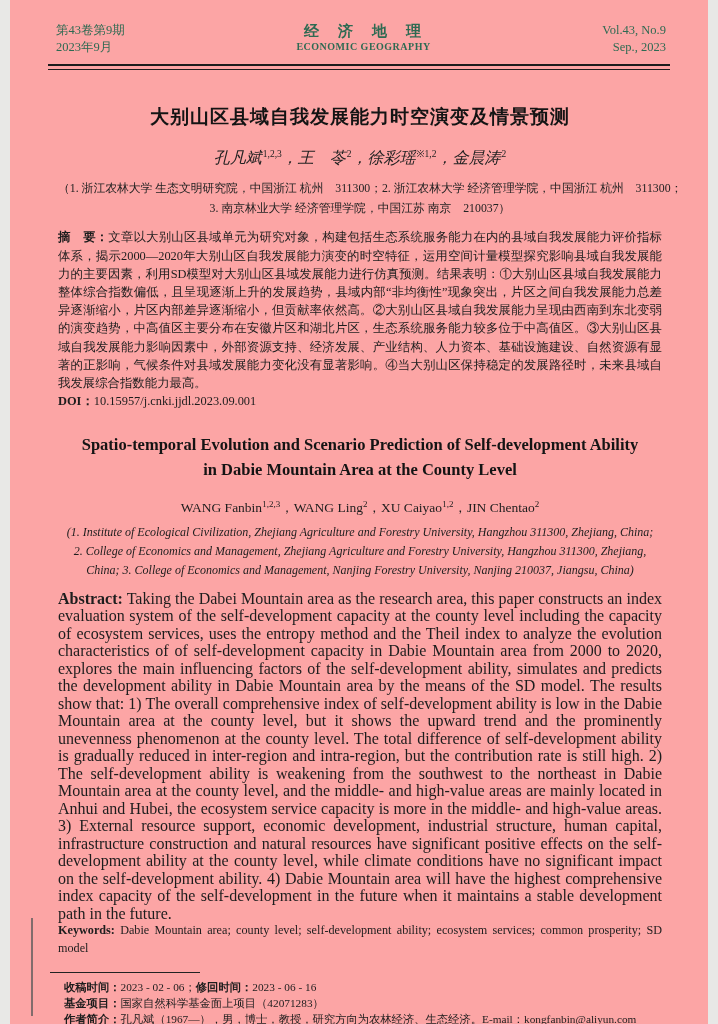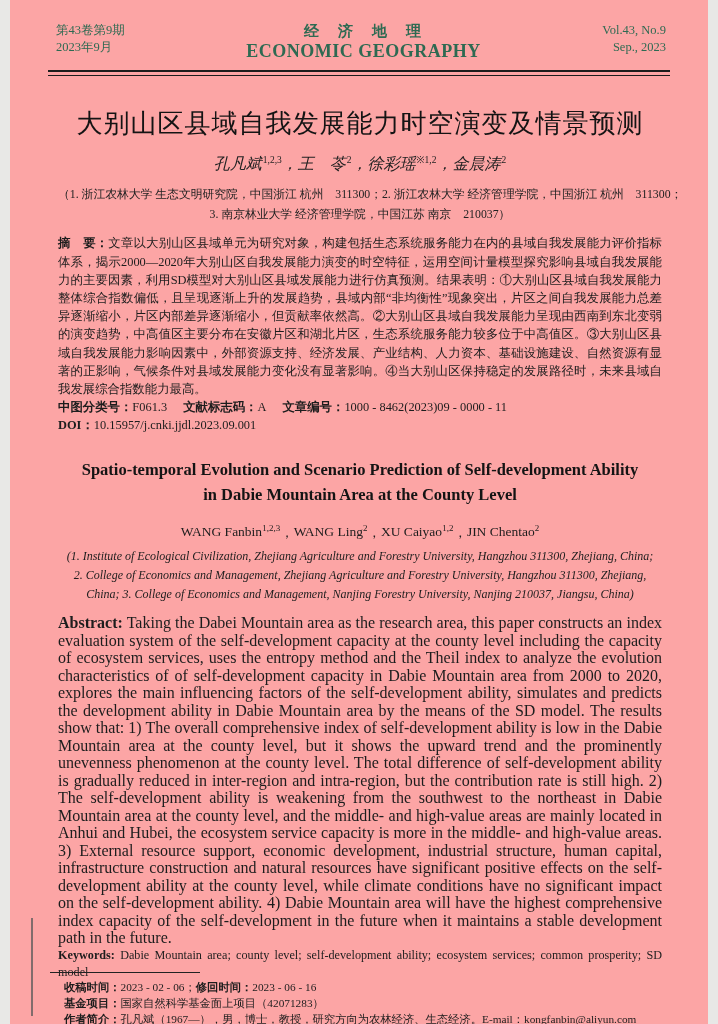--- a/index.html
+++ b/index.html
@@ -10,26 +10,26 @@
   }
   .content{padding:0 46px 0 48px;}
 
   
   .jheader{display:flex;justify-content:space-between;align-items:flex-start;
     padding:22px 42px 0 46px;color:#2e6a52;}
   .jh-left,.jh-right{font-size:12.5px;line-height:17px;}
   .jh-right{text-align:right;}
   .jh-center{text-align:center;}
   .jh-cn{font-size:15px;font-weight:600;letter-spacing:2px;}
-  .jh-en{font-size:18px;font-weight:700;letter-spacing:.5px;}
+  .jh-en{font-size:10px;font-weight:700;letter-spacing:.5px;}
   .double-rule{margin:8px 38px 0 38px;height:3px;
     border-top:2px solid #1d1d1d;border-bottom:1.2px solid #1d1d1d;}
 
   
-  .title-cn{margin:30px 0 0;text-align:center;font-size:26px;font-weight:400;
+  .title-cn{margin:30px 0 0;text-align:center;font-size:19px;font-weight:700;
     letter-spacing:1px;color:#141414;
     font-family:"Liberation Sans","DejaVu Sans",sans-serif;line-height:34px;}
   .authors-cn{margin-top:9px;text-align:center;font-size:16px;line-height:22px;
     font-style:italic;color:#222;}
   .authors-cn sup{font-size:9.5px;font-style:normal;margin-left:1px;}
   .affil-cn{margin-top:9px;text-align:center;font-size:11.8px;line-height:20px;
     white-space:nowrap;color:#222;}
 
   
   .abs-cn{margin:10px 0 0;font-size:12.4px;line-height:18.2px;text-align:justify;}
@@ -95,21 +95,20 @@
     </div>
 
     <div class="affil-cn">
       <div>（1. 浙江农林大学 生态文明研究院，中国浙江 杭州　311300；2. 浙江农林大学 经济管理学院，中国浙江 杭州　311300；</div>
       <div>3. 南京林业大学 经济管理学院，中国江苏 南京　210037）</div>
     </div>
 
     <p class="abs-cn"><span class="lab-cjk">摘　要：</span><span>文章以大别山区县域单元为研究对象，构建包括生态系统服务能力在内的县域自我发展能力评价指标体系，揭示2000—2020年大别山区自我发展能力演变的时空特征，运用空间计量模型探究影响县域自我发展能力的主要因素，利用SD模型对大别山区县域发展能力进行仿真预测。结果表明：①大别山区县域自我发展能力整体综合指数偏低，且呈现逐渐上升的发展趋势，县域内部“非均衡性”现象突出，片区之间自我发展能力总差异逐渐缩小，片区内部差异逐渐缩小，但贡献率依然高。②大别山区县域自我发展能力呈现由西南到东北变弱的演变趋势，中高值区主要分布在安徽片区和湖北片区，生态系统服务能力较多位于中高值区。③大别山区县域自我发展能力影响因素中，外部资源支持、经济发展、产业结构、人力资本、基础设施建设、自然资源有显著的正影响，气候条件对县域发展能力变化没有显著影响。④当大别山区保持稳定的发展路径时，未来县域自我发展综合指数能力最高。</span></p>
 
 
-    <p class="meta-line"><span class="grp"><span class="lab-cjk">中图分类号：</span><span>F061.3</span></span><span class="grp"><span class="lab-cjk">文献标志码：</span><span>A</span></span><span class="grp"><span class="lab-cjk">文章编号：</span><span>1000 - 8462(2023)09 - 0000 - 11</span></span></p>
 
     <p class="doi-line"><span class="doi-lab">DOI：</span><span>10.15957/j.cnki.jjdl.2023.09.001</span></p>
 
     <div class="title-en">
       <div>Spatio-temporal Evolution and Scenario Prediction of Self-development Ability</div>
       <div>in Dabie Mountain Area at the County Level</div>
     </div>
 
     <div class="authors-en">
       <span><span>WANG Fanbin</span><sup>1,2,3</sup></span><span>，</span><span><span>WANG Ling</span><sup>2</sup></span><span>，</span><span><span>XU Caiyao</span><sup>1,2</sup></span><span>，</span><span><span>JIN Chentao</span><sup>2</sup></span>

